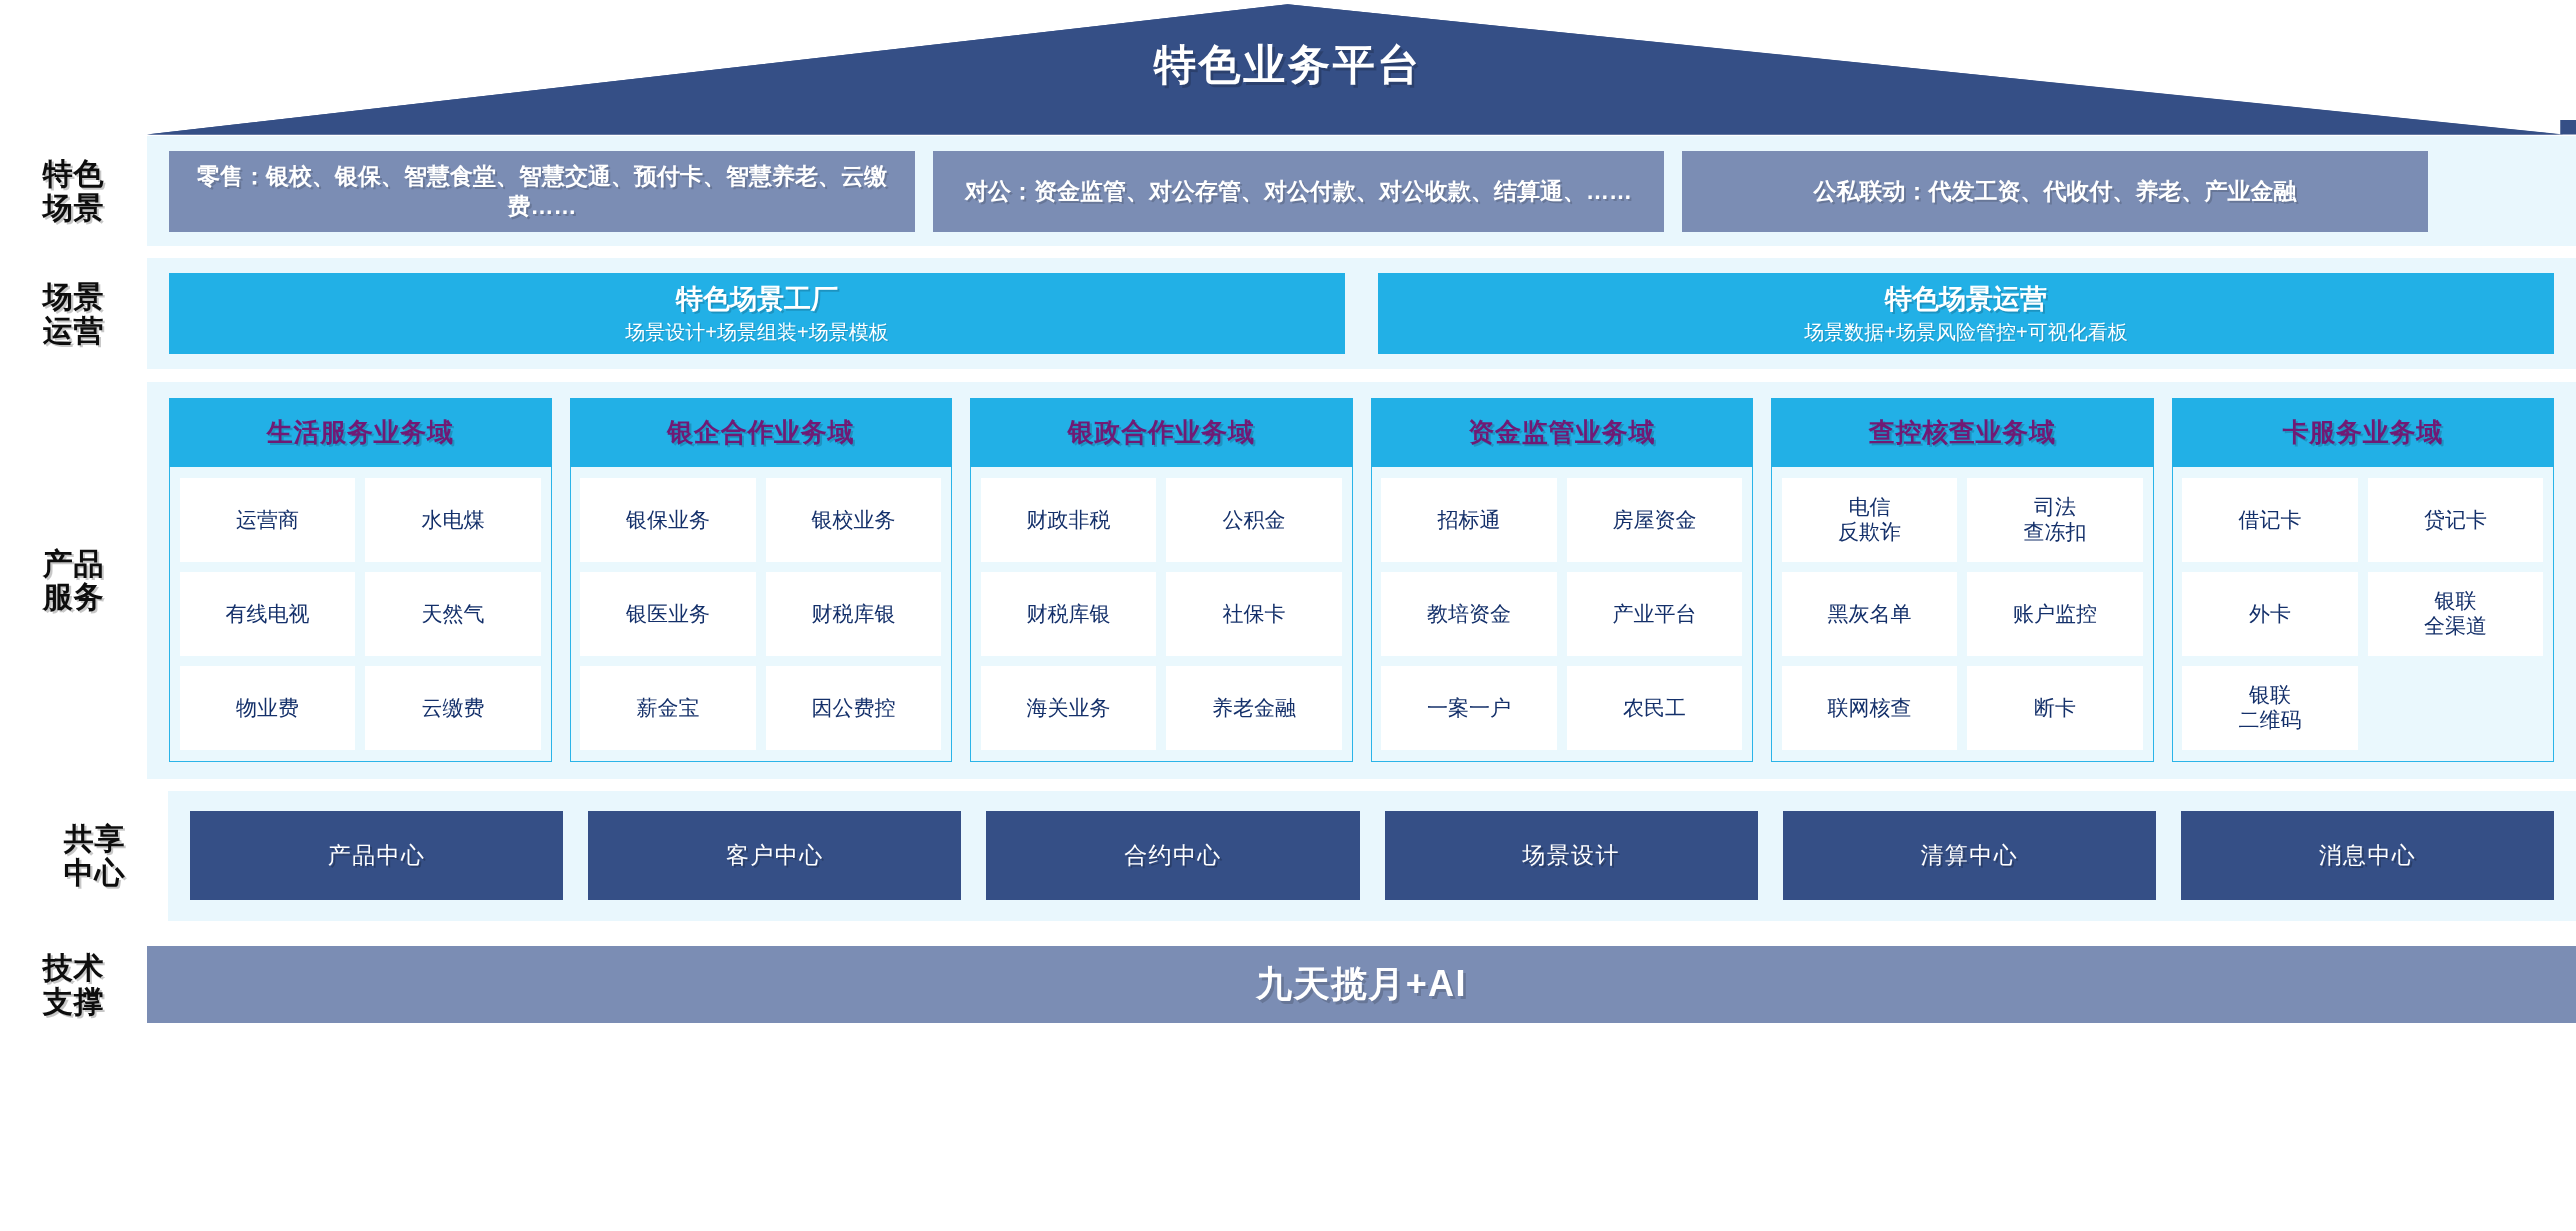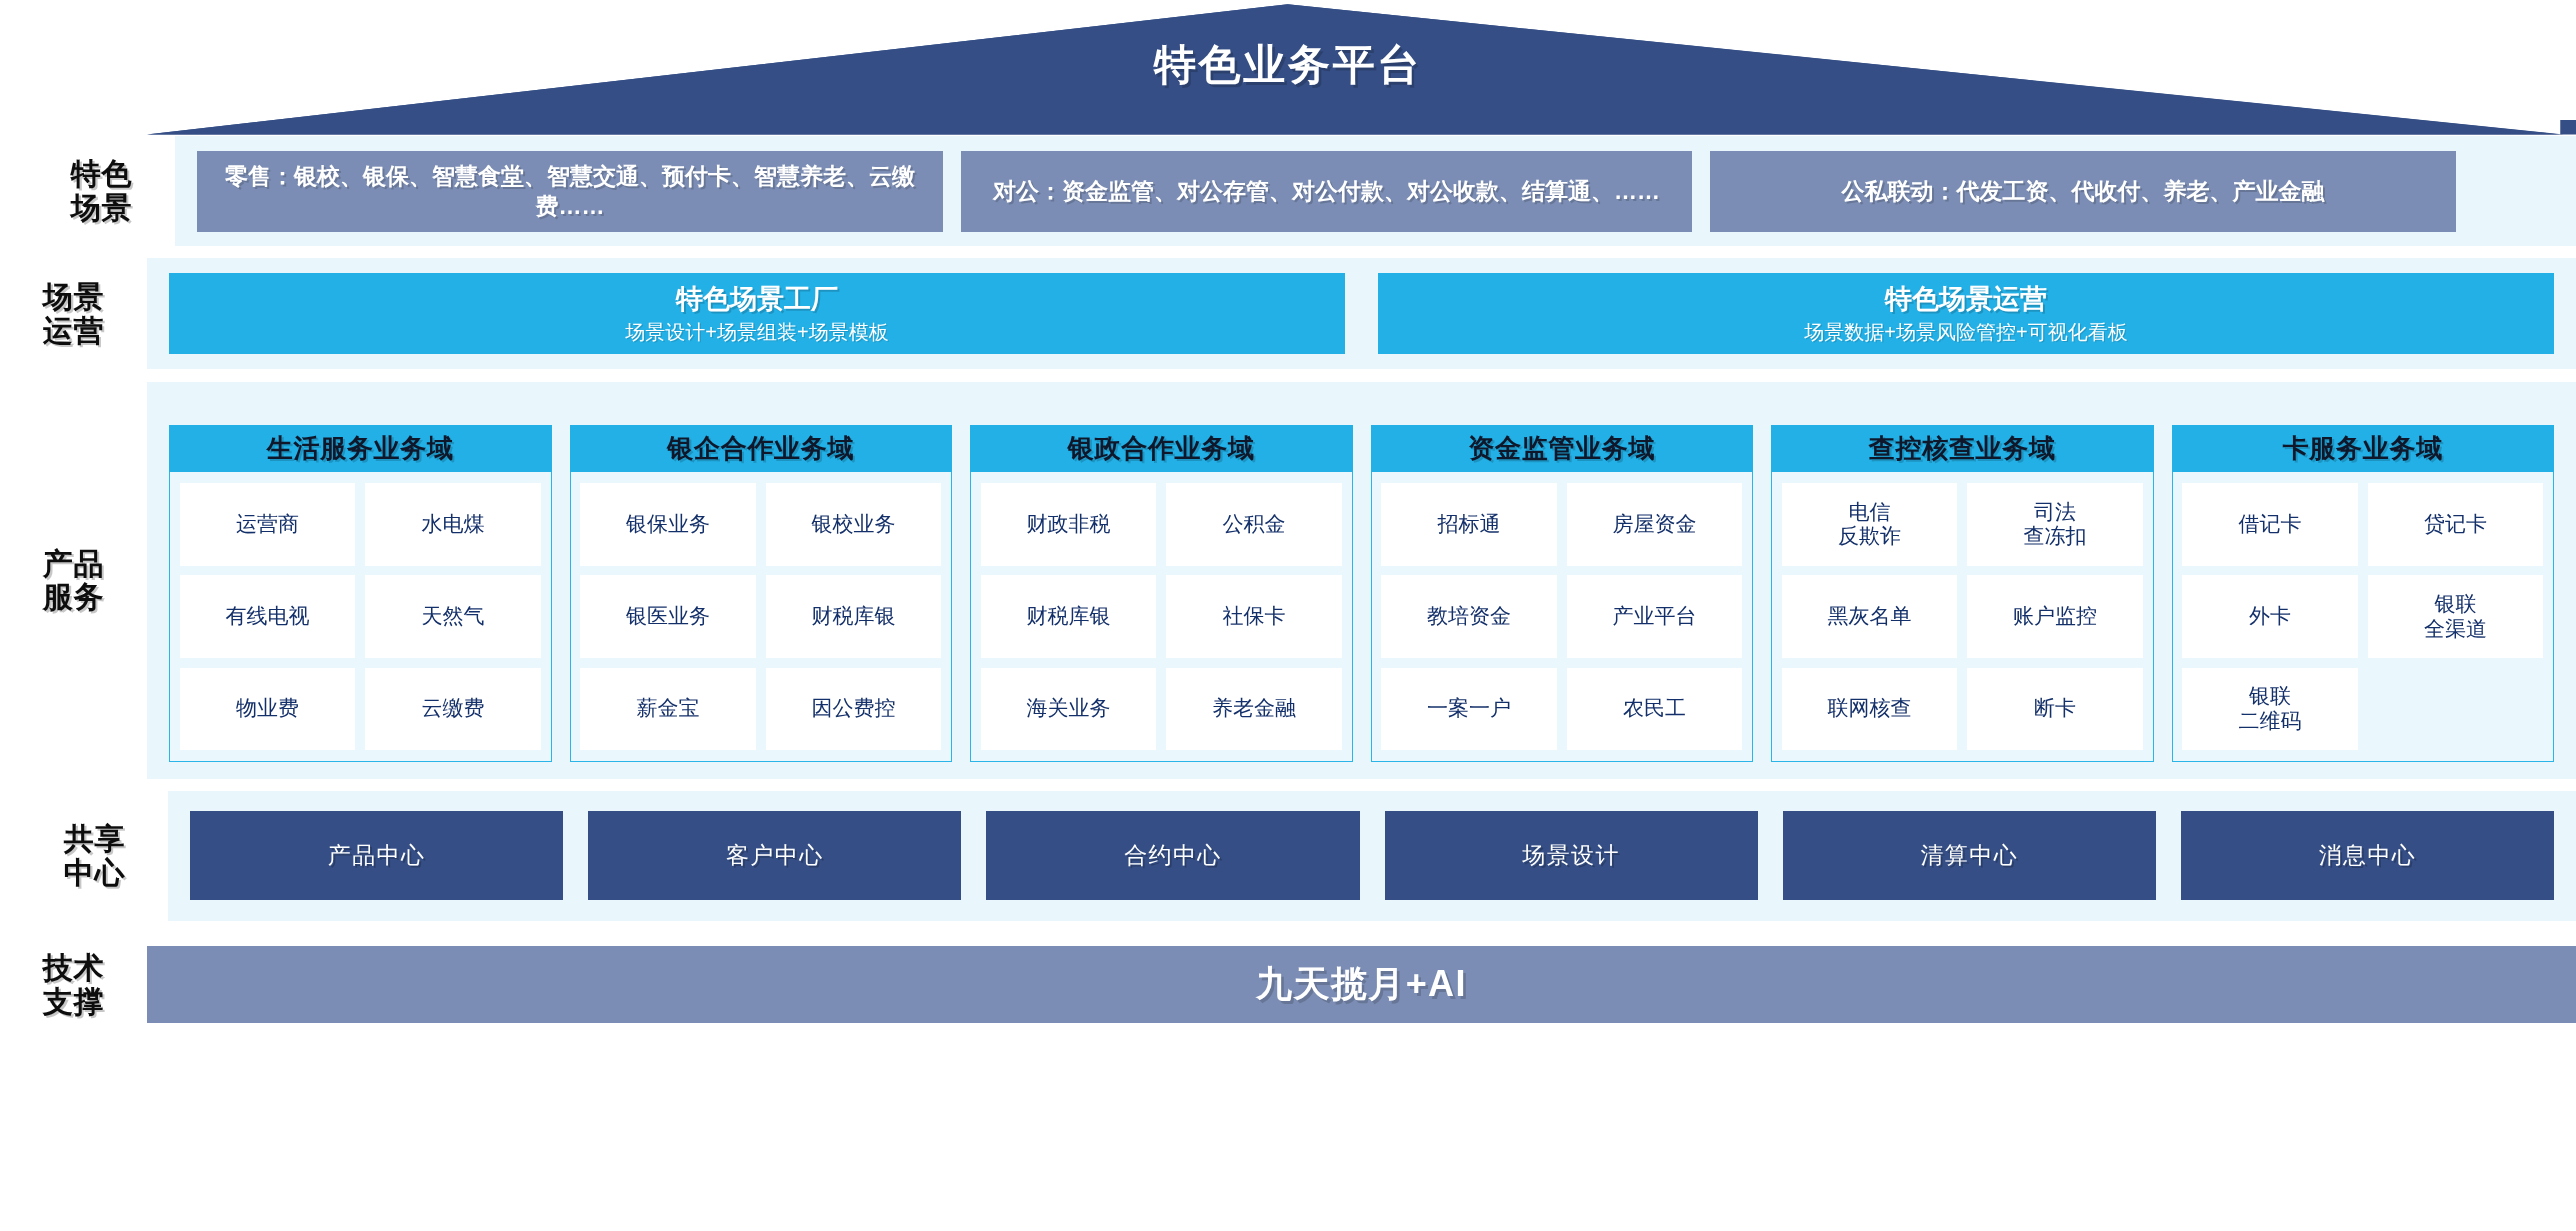--- a/index.html
+++ b/index.html
@@ -68,25 +68,25 @@
     text-shadow:1.4px 1.4px 0 rgba(0,0,0,0.12);}
 
   
   .r-prod{height:397px;}
   .r-prod .band{padding:0 22px;gap:18px;align-items:stretch;}
   .domain{
     flex:1 1 0;display:flex;flex-direction:column;
     padding:16.4px 0;box-sizing:border-box;
   }
   .domain-head{
-    background:#22b0e6;color:#0f172a;
+    background:#22b0e6;color:#701a75;
     font-size:26px;font-weight:bold;
-    height:47px;display:flex;align-items:center;justify-content:center;
+    height:69px;display:flex;align-items:center;justify-content:center;
     text-shadow:2.1px 2.1px 0 rgba(0,0,0,0.16);
-    letter-spacing:0.7px;white-space:nowrap;margin-top:27px;
+    letter-spacing:0.7px;white-space:nowrap;
   }
   .domain-body{
     flex:1 1 auto;border:1.4px solid #2ab4e8;border-top:none;
     background:#eaf8fd;
     display:grid;grid-template-columns:1fr 1fr;grid-template-rows:1fr 1fr 1fr;
     gap:9.6px 9.6px;padding:11px 9.6px;box-sizing:border-box;
   }
   .cell{
     background:#ffffff;color:#14306a;
     display:flex;align-items:center;justify-content:center;
@@ -121,21 +121,21 @@
   <svg width="2576" height="136" viewBox="0 0 3763 198" xmlns="http://www.w3.org/2000/svg">
     <polygon points="1881,6 3740,196 3740,175 3763,175 3763,196 3763,196 3740,196 214,196" fill="#354f86"></polygon>
     <polygon points="1881,6 3745,196 215,196" fill="#354f86"></polygon>
   </svg>
   <div class="roof-title">特色业务平台</div>
 </div>
 
 <div class="sheet">
 
   <div class="row r-scn">
-    <div class="rowlabel" style="white-space: pre-line; padding-left: 28px;">特色
+    <div class="rowlabel" style="white-space: pre-line;">特色
 场景</div>
     <div class="band">
       <div class="scnbox scn-retail">零售：银校、银保、智慧食堂、智慧交通、预付卡、智慧养老、云缴费……</div>
       <div class="scnbox scn-corp">对公：资金监管、对公存管、对公付款、对公收款、结算通、……</div>
       <div class="scnbox scn-link">公私联动：代发工资、代收付、养老、产业金融</div>
     </div>
   </div>
 
   <div class="gap"></div>
 

